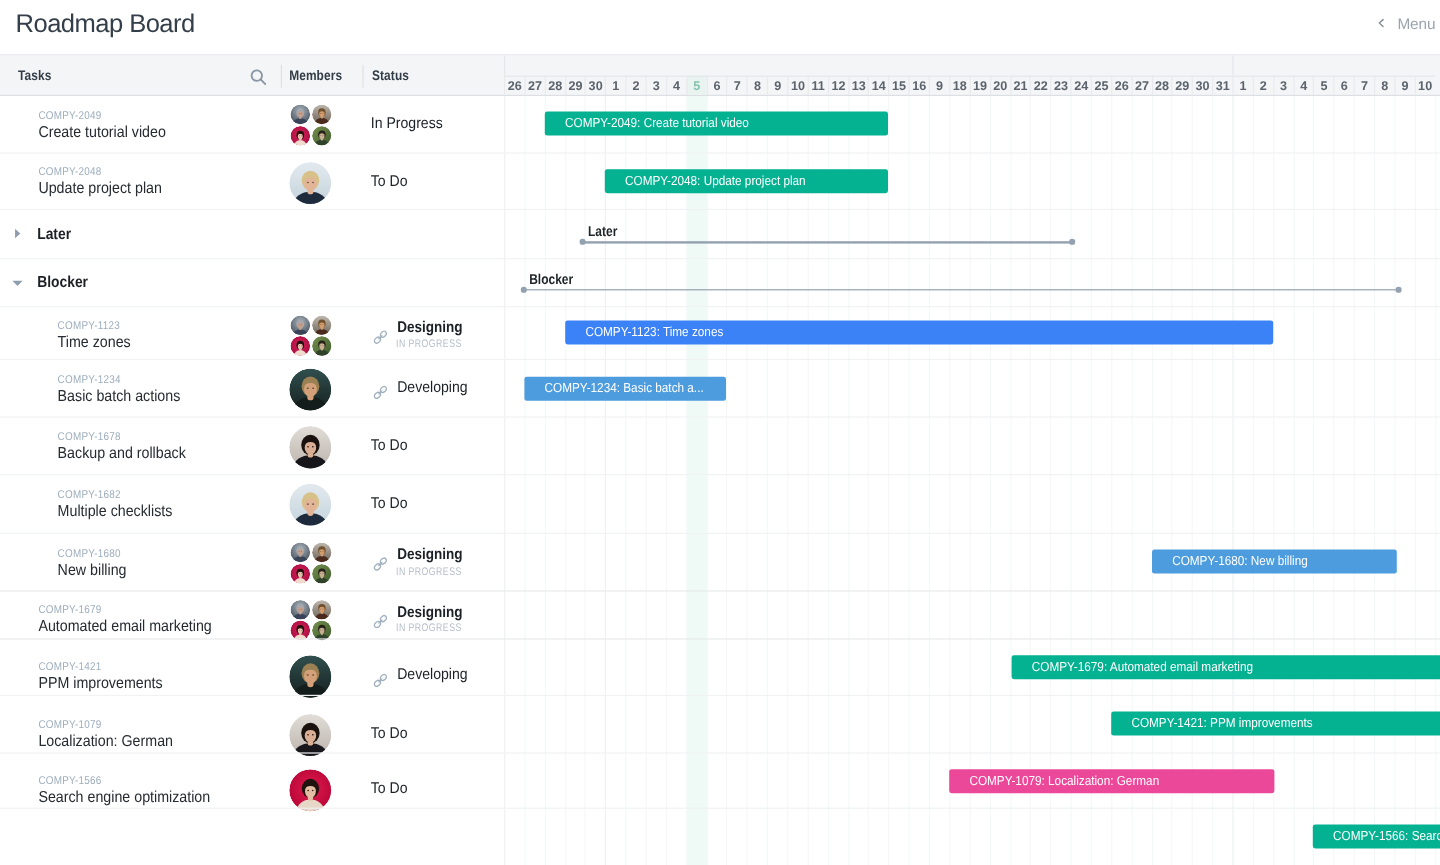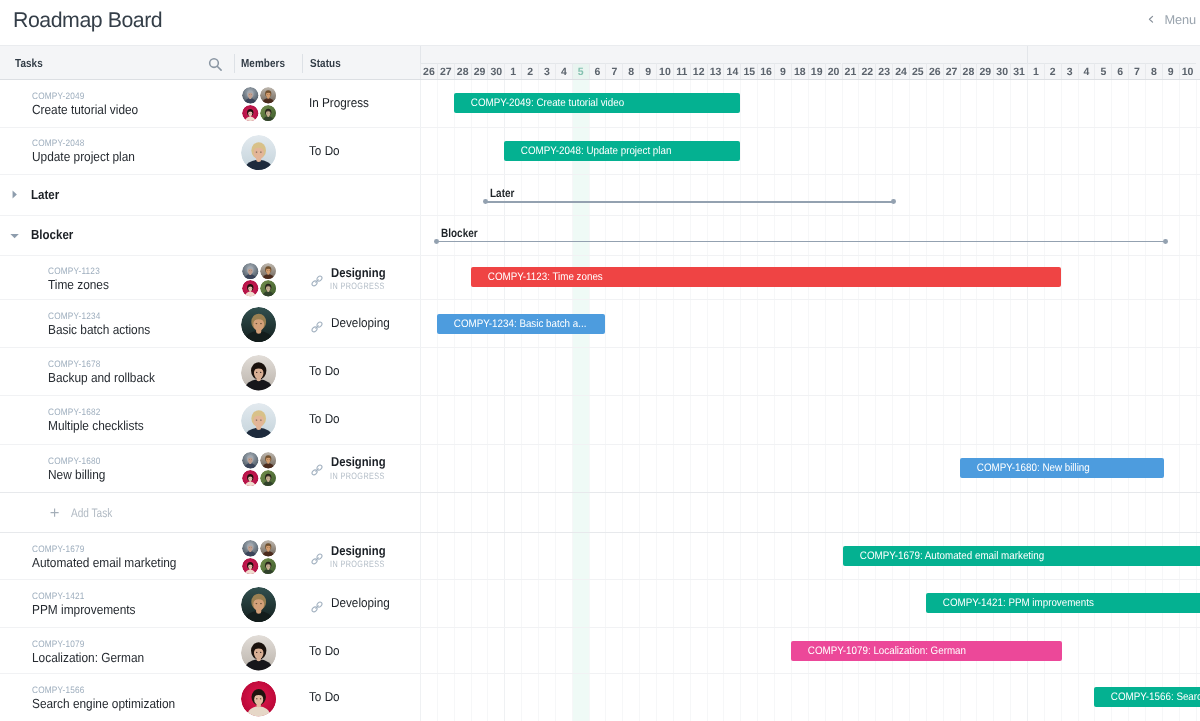--- a/index.html
+++ b/index.html
@@ -253,21 +253,21 @@
         <div class="gdot" style="right:-2.4px"></div>
       </div>
       <div class="glabel" style="left:70.05399999999999px;top:106.99999999999999px">Later</div>
       <div class="hgrid" style="top:175.29999999999995px"></div>
       <div class="gline" style="left:16.86px;top:161.29999999999995px;width:728.352px">
         <div class="gdot" style="left:-2.4px"></div>
         <div class="gdot" style="right:-2.4px"></div>
       </div>
       <div class="glabel" style="left:21.16px;top:146.79999999999995px">Blocker</div>
       <div class="hgrid" style="top:219.89999999999995px"></div>
-      <div class="bar" style="left:50.58px;top:187.89999999999998px;width:590.1px;background:#ef4444">
+      <div class="bar" style="left:50.58px;top:187.89999999999998px;width:590.1px;background:#3b82f6">
         <span>COMPY-1123: Time zones</span>
       </div>
       <div class="hgrid" style="top:268.09999999999997px"></div>
       <div class="bar" style="left:16.86px;top:234.29999999999998px;width:168.6px;background:#4d9cde">
         <span>COMPY-1234: Basic batch a...</span>
       </div>
       <div class="hgrid" style="top:315.7px"></div>
       <div class="hgrid" style="top:364.59999999999997px"></div>
       <div class="hgrid thick" style="top:412.29999999999995px"></div>
       <div class="bar" style="left:539.52px;top:378.75px;width:204.00600000000003px;background:#4d9cde">
@@ -657,28 +657,20 @@
         <svg viewBox="0 0 16 16" class="linkico" style="top:20.3px">
           <g fill="none" stroke="#a2b1c0" stroke-width="1.45">
             <ellipse cx="11.25" cy="4.75" rx="3.75" ry="2.75" transform="rotate(-45 11.25 4.75)"></ellipse>
             <ellipse cx="4.75" cy="11.25" rx="3.75" ry="2.75" transform="rotate(-45 4.75 11.25)"></ellipse>
             <path d="M6.3 9.7 L9.7 6.3" stroke-linecap="round"></path>
           </g>
         </svg>
         <div class="status bold" style="left:331.3px;top:10.3px">Designing</div>
         <div class="substatus" style="left:329.5px;top:26.4px">IN PROGRESS</div>
       </div>
-      <div class="row" style="height:40.5px">
-        <div class="addtask" style="top:13.75px">
-          <svg viewBox="0 0 10 10" class="plusico">
-            <path d="M5 0.6 V9.4 M0.6 5 H9.4" stroke="#a4aeb8" stroke-width="1.25"></path>
-          </svg>
-          <span>Add Task</span>
-        </div>
-      </div>
       <div class="row" style="height:46.8px">
         <div class="tkey" style="left:31.6px;top:10.4px">COMPY-1679</div>
         <div class="ttitle" style="left:31.6px;top:22.4px">Automated email marketing</div>
         <div class="avatars" style="top:0;height:46.8px">
           <svg viewBox="0 0 40 40" width="16.5" height="16.5" class="avatar" style="left:0px;top:8.1px">
             <defs>
               <clipPath id="clip-a1-165">
                 <circle cx="20" cy="20" r="20"></circle>
               </clipPath>
             </defs>

